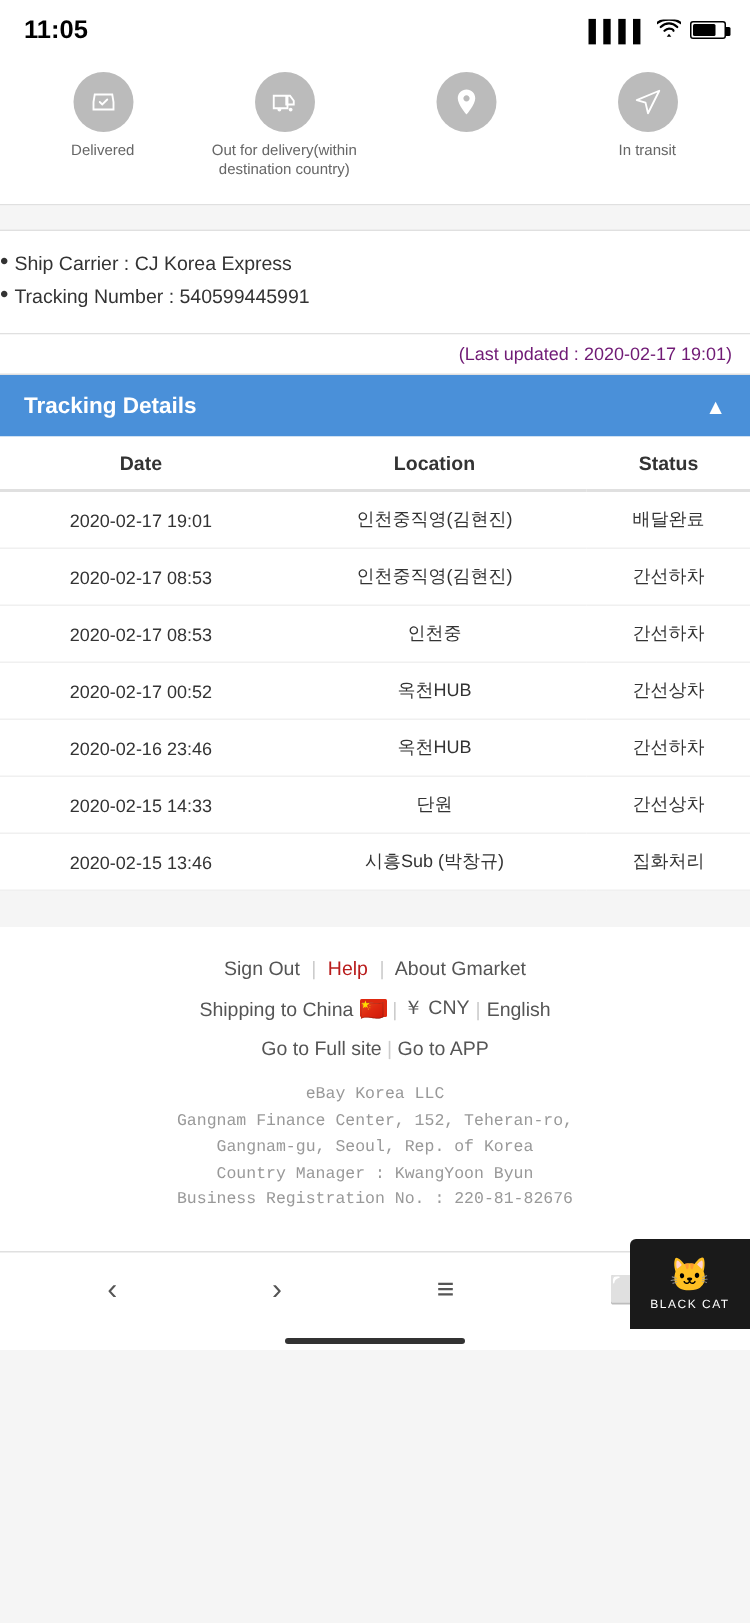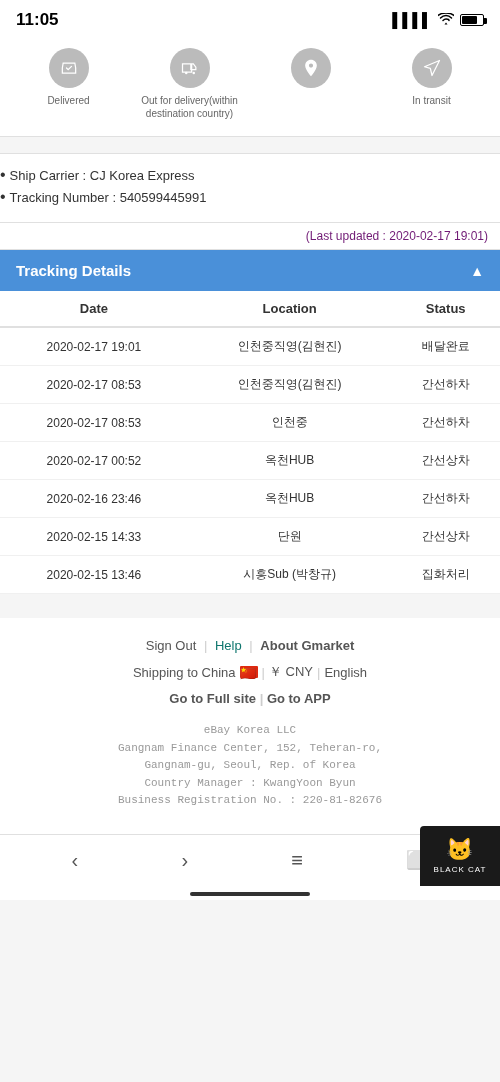--- a/index.html
+++ b/index.html
@@ -211,21 +211,20 @@
       color: #ffde00;
       font-size: 7px;
       position: absolute;
       top: 0px;
       left: 1px;
     }
     .footer-site {
       font-size: 13px;
       color: #555;
       margin-bottom: 16px;
-      font-weight: bold;
     }
     .footer-address {
       font-size: 11px;
       color: #999;
       line-height: 1.6;
       margin-bottom: 8px;
       font-family: Liberation Mono, monospace;
     }
 
     
@@ -436,23 +435,23 @@
     </tr>
     </tbody>
 </table>
 
 <div class="section-divider" style="height:16px;"></div>
 
 <div class="footer">
   <div class="footer-links">
     <a href="#" style="color:#555;text-decoration:none;">Sign Out</a>
     <span style="color:#ccc;">|</span>
-    <a href="#" style="color:#0f766e;text-decoration:none;margin-top:45px;">Help</a>
+    <a href="#" style="color:#b91c1c;text-decoration:none;margin-top:45px;">Help</a>
     <span style="color:#ccc;">|</span>
-    <a href="#" style="color:#555;text-decoration:none;font-weight:bold;">About Gmarket</a>
+    <a href="#" style="color:#555;text-decoration:none;">About Gmarket</a>
   </div>
   <div class="footer-shipping">
     <span>Shipping to China</span>
     <span class="cn-flag">🇨🇳</span>
     <span style="color:#ccc;">|</span>
     <span>￥ CNY</span>
     <span style="color:#ccc;">|</span>
     <span>English</span>
   </div>
   <div class="footer-site">

